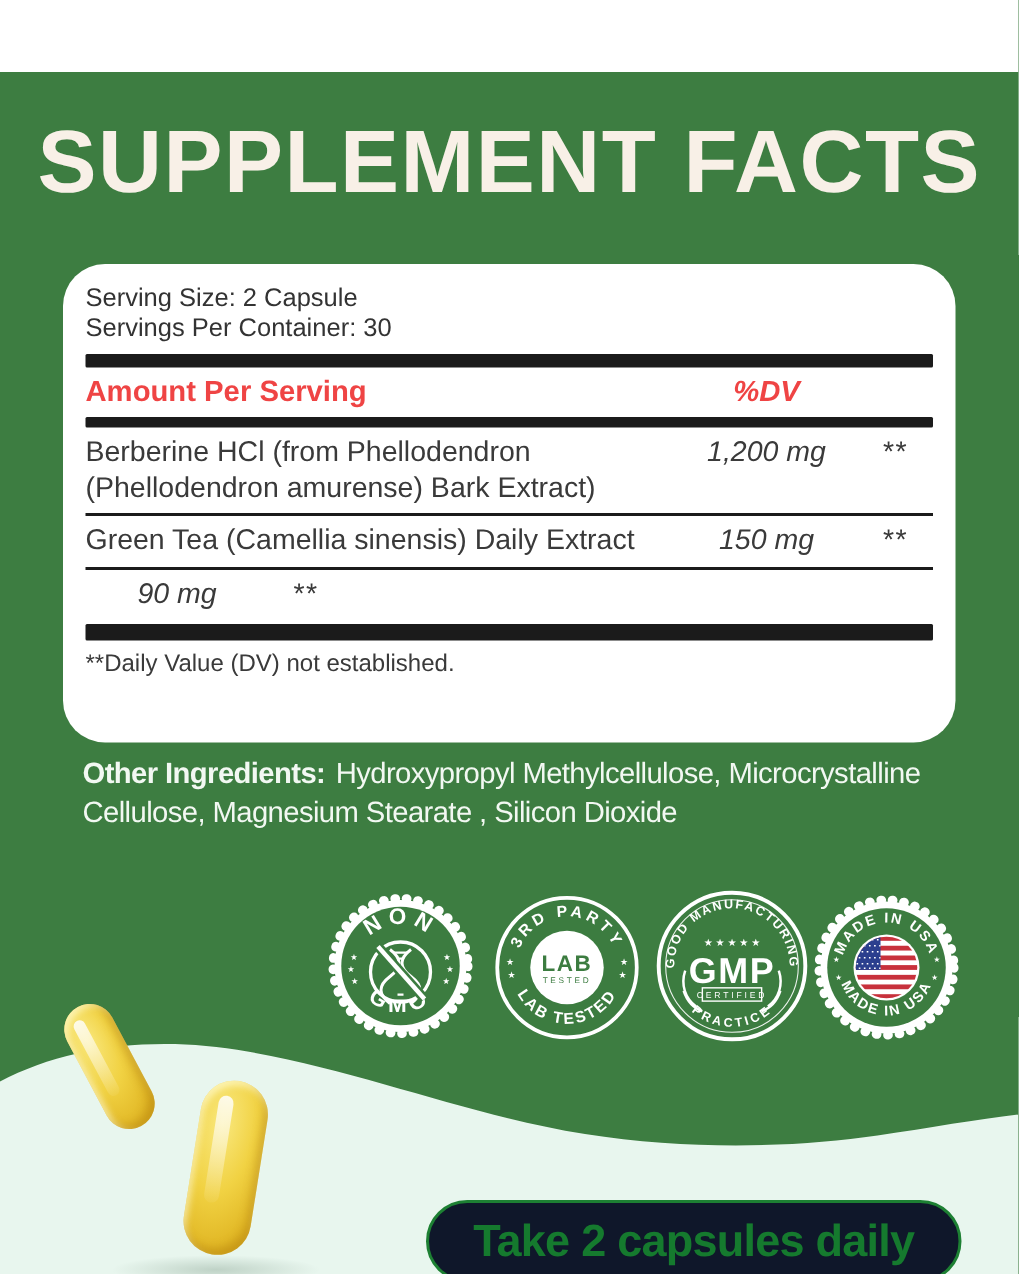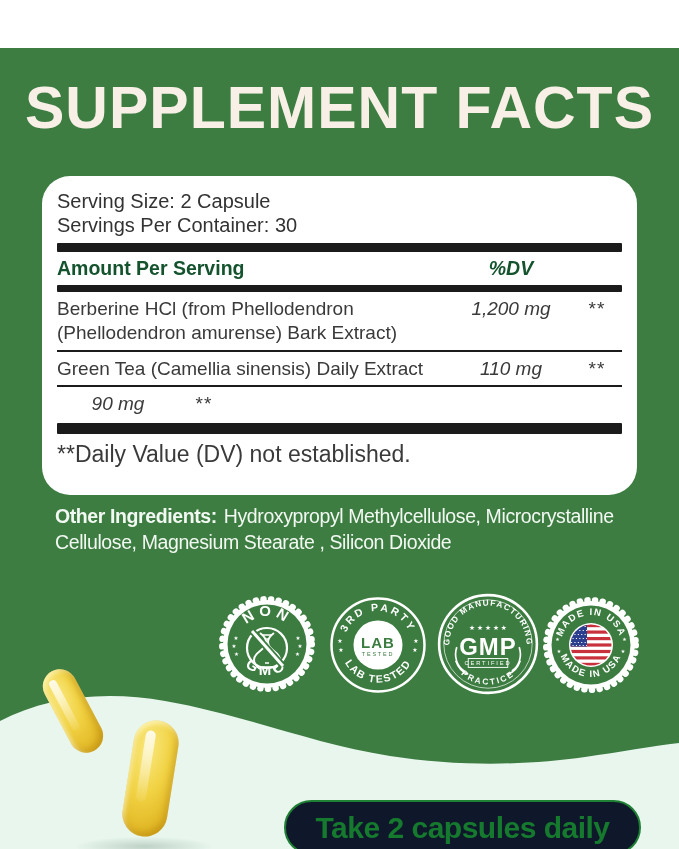--- a/index.html
+++ b/index.html
@@ -16,38 +16,38 @@
     text-align:center; font-size:59px; font-weight:800;
     letter-spacing:1px; color:#f8f0e7; white-space:nowrap;
   }
 
   
   .panel {
     position:absolute; left:42px; top:128px; width:595px; height:319px;
     background:#ffffff; border-radius:28px; box-sizing:border-box;
     padding:13px 15px 8px 15px; color:#3a3a3a;
   }
-  .serving-line { font-size:20px; line-height:1.2; color:#333333; }
+  .serving-line { font-size:17px; line-height:1.2; color:#333333; }
   .bar { background:#1b1b1b; border-radius:1px; }
   .bar.b-top { height:9px; margin-top:6px; }
   .bar.b-head { height:7px; }
   .bar.b-bottom { height:11px; margin-top:2px; }
   .sep { height:2px; background:#1b1b1b; }
   .header-row {
     display:flex; align-items:center; padding:5px 0;
-    font-size:19.5px; font-weight:700; color:#14532d;
+    font-size:19.5px; font-weight:700; color:#ef4444;
   }
   .nutrient-row {
     display:flex; align-items:flex-start; padding:5px 0;
     font-size:19px; line-height:1.25; color:#3a3a3a;
   }
   .col-name { flex:1; padding-right:4px; }
   .col-amount { width:122px; text-align:center; flex:none;font-style:italic; }
   .col-dv { width:50px; text-align:center; flex:none; letter-spacing:1px; }
-  .footnote { padding-top:7px; font-size:23px; color:#3a3a3a; }
+  .footnote { padding-top:7px; font-size:16px; color:#3a3a3a; }
 
   
   .other {
     position:absolute; left:55px; top:455px; width:610px;
     color:#f2f8f2; font-size:19.5px; line-height:1.35; letter-spacing:-0.4px;
   }
   .other b { font-weight:700; margin-right:7px; }
 
   
   .badge { position:absolute; width:100px; height:100px; }
@@ -110,21 +110,21 @@
 
     <div class="nutrient-row">
       <span class="col-name">Berberine HCl (from Phellodendron (Phellodendron amurense) Bark Extract)</span>
       <span class="col-amount">1,200 mg</span>
       <span class="col-dv">**</span>
     </div>
     <div class="sep"></div>
 
     <div class="nutrient-row">
       <span class="col-name">Green Tea (Camellia sinensis) Daily Extract</span>
-      <span class="col-amount">110 mg</span>
+      <span class="col-amount">150 mg</span>
       <span class="col-dv">**</span>
     </div>
     <div class="sep"></div>
 
     <div class="nutrient-row">
       <span class="col-amount">90 mg</span>
       <span class="col-dv">**</span>
     </div>
     <div class="bar b-bottom"></div>
     <div class="footnote">**Daily Value (DV) not established.</div>

